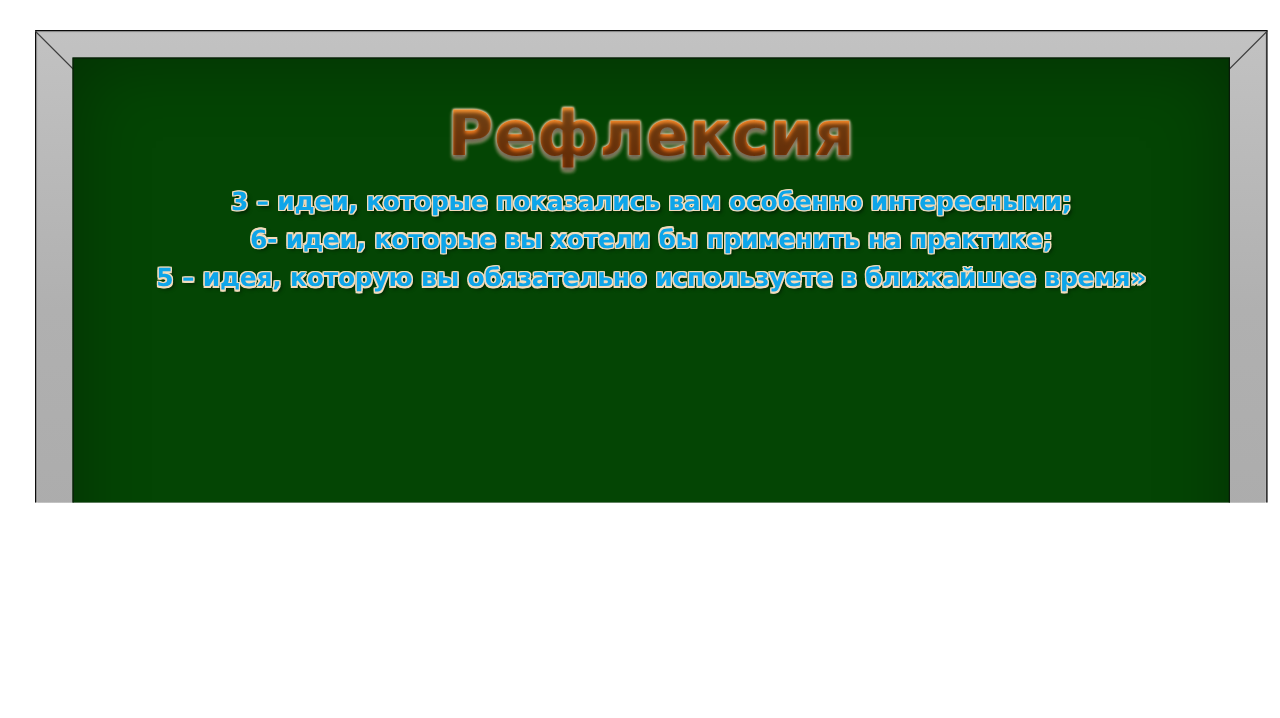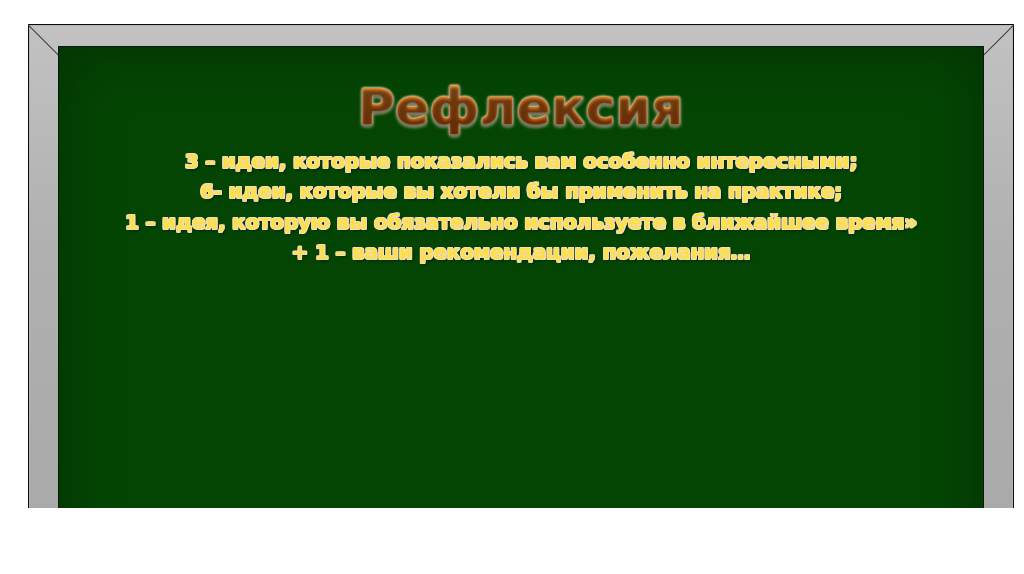--- a/index.html
+++ b/index.html
@@ -12,21 +12,21 @@
     width: 1024px;
     height: 574px;
     overflow: hidden;
     font-family: "Liberation Sans", "DejaVu Sans", sans-serif;
   }
 
   
   .slide {
     position: relative;
     width: 1024px;
-    height: 508px;
+    height: 402px;
     background: #ffffff;
     overflow: hidden;
   }
 
   
   .board-wrap {
     position: absolute;
     left: 28px;
     top: 24px;
     width: 986px;
@@ -139,21 +139,21 @@
   .lines {
     margin: 0;
     padding: 0;
     list-style: none;
   }
   .line {
     font-family: "DejaVu Sans", sans-serif;
     font-size: 20px;
     font-weight: 700;
     line-height: 1.52;
-    color: #fde047;
+    color: #0ea5e9;
     letter-spacing: -0.2px;
     text-shadow:
        1px 0 0 #f2dcbd, -1px 0 0 #f2dcbd,
        0 1px 0 #f2dcbd, 0 -1px 0 #f2dcbd,
        1px 1px 0 #f2dcbd, -1px -1px 0 #f2dcbd,
        1px -1px 0 #f2dcbd, -1px 1px 0 #f2dcbd,
        2px 2px 3px rgba(0,0,0,.5);
     white-space: nowrap;
   }
 </style>
@@ -173,22 +173,21 @@
 
     <div class="board">
 
       <div class="content">
 
         <h1 class="title">Рефлексия</h1>
 
         <ul class="lines">
           <li class="line">3 – идеи, которые показались вам особенно интересными;</li>
           <li class="line">6- идеи, которые вы хотели бы применить на практике;</li>
-          <li class="line">1 – идея, которую вы обязательно используете в ближайшее время»</li>
-          <li class="line">+ 1 – ваши рекомендации, пожелания…</li>
+          <li class="line">5 – идея, которую вы обязательно используете в ближайшее время»</li>
         </ul>
 
       </div>
 
       <div class="tray"></div>
       <div class="eraser"></div>
 
     </div>
   </div>
 </div>

